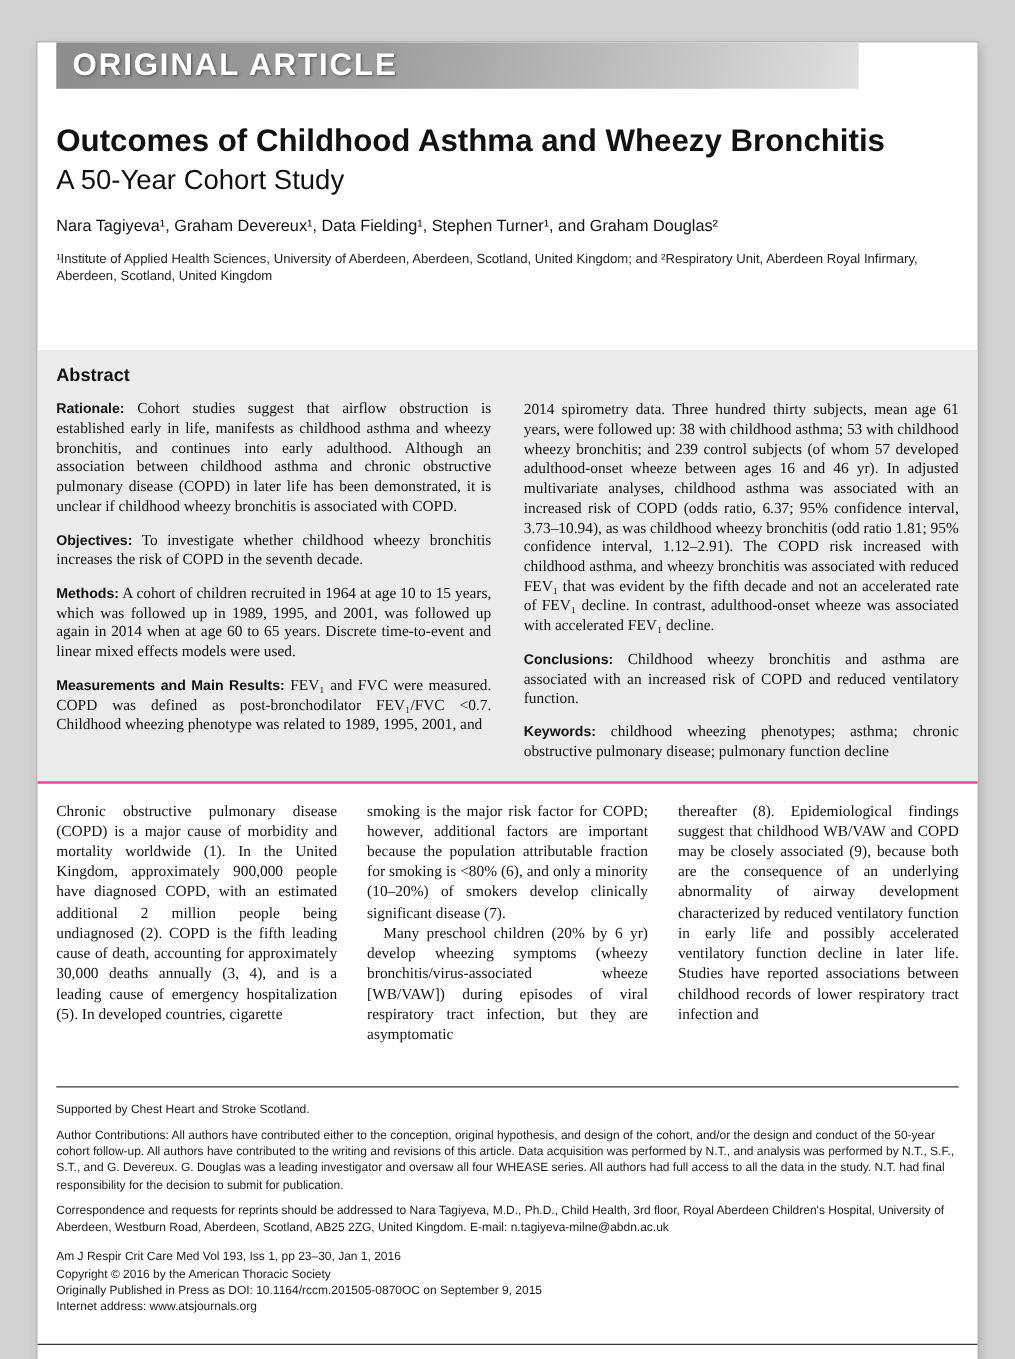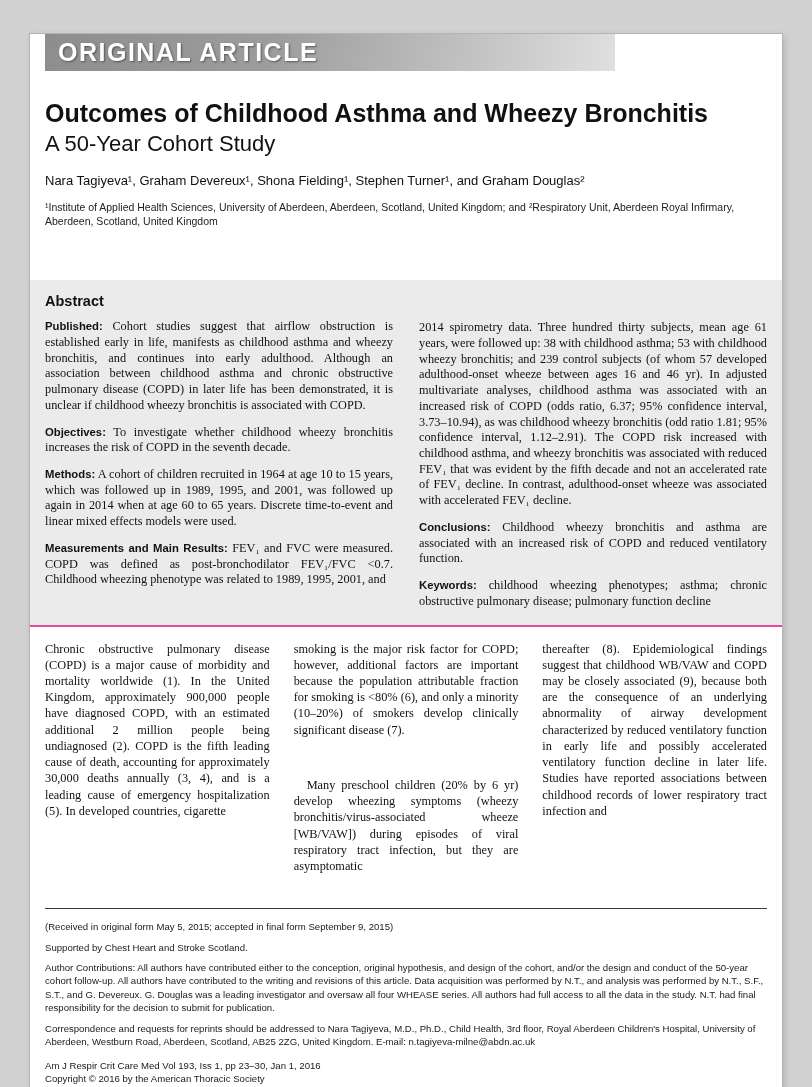--- a/index.html
+++ b/index.html
@@ -10,21 +10,21 @@
   }
   .page {
     width: 752px;
     margin: 8px auto 12px;
     background: #ffffff;
     box-shadow: 0 0 0 1px #b5b5b5, 2px 3px 8px rgba(0,0,0,0.18);
     padding-bottom: 26px;
   }
   
   .banner {
-    width: 570px;
+    width: 642px;
     height: 37px;
     margin: 34px 0 0 15px;
     background: linear-gradient(105deg, #8d8d8d 0%, #9d9d9d 40%, #c6c6c6 78%, #e0e0e0 100%);
     display: flex;
     align-items: center;
     padding-left: 13px;
     box-sizing: border-box;
   }
   .banner-text {
     font-weight: bold;
@@ -67,21 +67,21 @@
   
   .body-columns { display: flex; gap: 24px; margin: 14px 15px 0; }
   .col { flex: 1; min-width: 0; }
   .col p {
     font-family: "Liberation Serif", "DejaVu Serif", serif;
     font-size: 12.3px;
     line-height: 1.32;
     text-align: justify;
     margin: 0;
   }
-  .col p.indent { text-indent: 13px; margin-top: 39px; }
+  .col p.indent { text-indent: 13px; }
   
   .footnotes {
     margin: 34px 15px 0;
     border-top: 1px solid #3a3a3a;
     padding-top: 4px;
   }
   .footnotes p {
     font-size: 9.6px;
     line-height: 1.4;
     margin: 7px 0 0;
@@ -101,29 +101,29 @@
 
 <div class="page">
 
   <div class="banner">
     <span class="banner-text">ORIGINAL ARTICLE</span>
   </div>
 
   <header class="header">
     <h1 class="title">Outcomes of Childhood Asthma and Wheezy Bronchitis</h1>
     <div class="subtitle">A 50-Year Cohort Study</div>
-    <div class="authors">Nara Tagiyeva¹, Graham Devereux¹, Shona Fielding¹, Stephen Turner¹, and Graham Douglas²</div>
+    <div class="authors">Nara Tagiyeva¹, Graham Devereux¹, Data Fielding¹, Stephen Turner¹, and Graham Douglas²</div>
     <div class="affiliations">¹Institute of Applied Health Sciences, University of Aberdeen, Aberdeen, Scotland, United Kingdom; and ²Respiratory Unit, Aberdeen Royal Infirmary, Aberdeen, Scotland, United Kingdom</div>
   </header>
 
   <section class="abstract">
     <div class="abs-col">
       <h2 class="abs-heading">Abstract</h2>
       <p class="abs-p">
-        <span class="sec-label">Published:</span>
+        <span class="sec-label">Rationale:</span>
         <span class="sec-text">Cohort studies suggest that airflow obstruction is established early in life, manifests as childhood asthma and wheezy bronchitis, and continues into early adulthood. Although an association between childhood asthma and chronic obstructive pulmonary disease (COPD) in later life has been demonstrated, it is unclear if childhood wheezy bronchitis is associated with COPD.</span>
       </p>
       <p class="abs-p">
         <span class="sec-label">Objectives:</span>
         <span class="sec-text">To investigate whether childhood wheezy bronchitis increases the risk of COPD in the seventh decade.</span>
       </p>
       <p class="abs-p">
         <span class="sec-label">Methods:</span>
         <span class="sec-text">A cohort of children recruited in 1964 at age 10 to 15 years, which was followed up in 1989, 1995, and 2001, was followed up again in 2014 when at age 60 to 65 years. Discrete time-to-event and linear mixed effects models were used.</span>
       </p>
@@ -154,26 +154,26 @@
     <div class="col">
       <p>smoking is the major risk factor for COPD; however, additional factors are important because the population attributable fraction for smoking is &lt;80% (6), and only a minority (10–20%) of smokers develop clinically significant disease (7).</p>
       <p class="indent">Many preschool children (20% by 6 yr) develop wheezing symptoms (wheezy bronchitis/virus-associated wheeze [WB/VAW]) during episodes of viral respiratory tract infection, but they are asymptomatic</p>
     </div>
     <div class="col">
       <p>thereafter (8). Epidemiological findings suggest that childhood WB/VAW and COPD may be closely associated (9), because both are the consequence of an underlying abnormality of airway development characterized by reduced ventilatory function in early life and possibly accelerated ventilatory function decline in later life. Studies have reported associations between childhood records of lower respiratory tract infection and</p>
     </div>
   </main>
 
   <section class="footnotes">
-    <p>(Received in original form May 5, 2015; accepted in final form September 9, 2015)</p>
     <p>Supported by Chest Heart and Stroke Scotland.</p>
     <p>Author Contributions: All authors have contributed either to the conception, original hypothesis, and design of the cohort, and/or the design and conduct of the 50-year cohort follow-up. All authors have contributed to the writing and revisions of this article. Data acquisition was performed by N.T., and analysis was performed by N.T., S.F., S.T., and G. Devereux. G. Douglas was a leading investigator and oversaw all four WHEASE series. All authors had full access to all the data in the study. N.T. had final responsibility for the decision to submit for publication.</p>
     <p>Correspondence and requests for reprints should be addressed to Nara Tagiyeva, M.D., Ph.D., Child Health, 3rd floor, Royal Aberdeen Children's Hospital, University of Aberdeen, Westburn Road, Aberdeen, Scotland, AB25 2ZG, United Kingdom. E-mail: n.tagiyeva-milne@abdn.ac.uk</p>
     <div class="pub-block">
       <div>Am J Respir Crit Care Med Vol 193, Iss 1, pp 23–30, Jan 1, 2016</div>
       <div>Copyright © 2016 by the American Thoracic Society</div>
       <div>Originally Published in Press as DOI: 10.1164/rccm.201505-0870OC on September 9, 2015</div>
+      <div>Internet address: www.atsjournals.org</div>
     </div>
   </section>
 
   <div class="footer-rule"></div>
 
 </div>
 
 </body></html>

